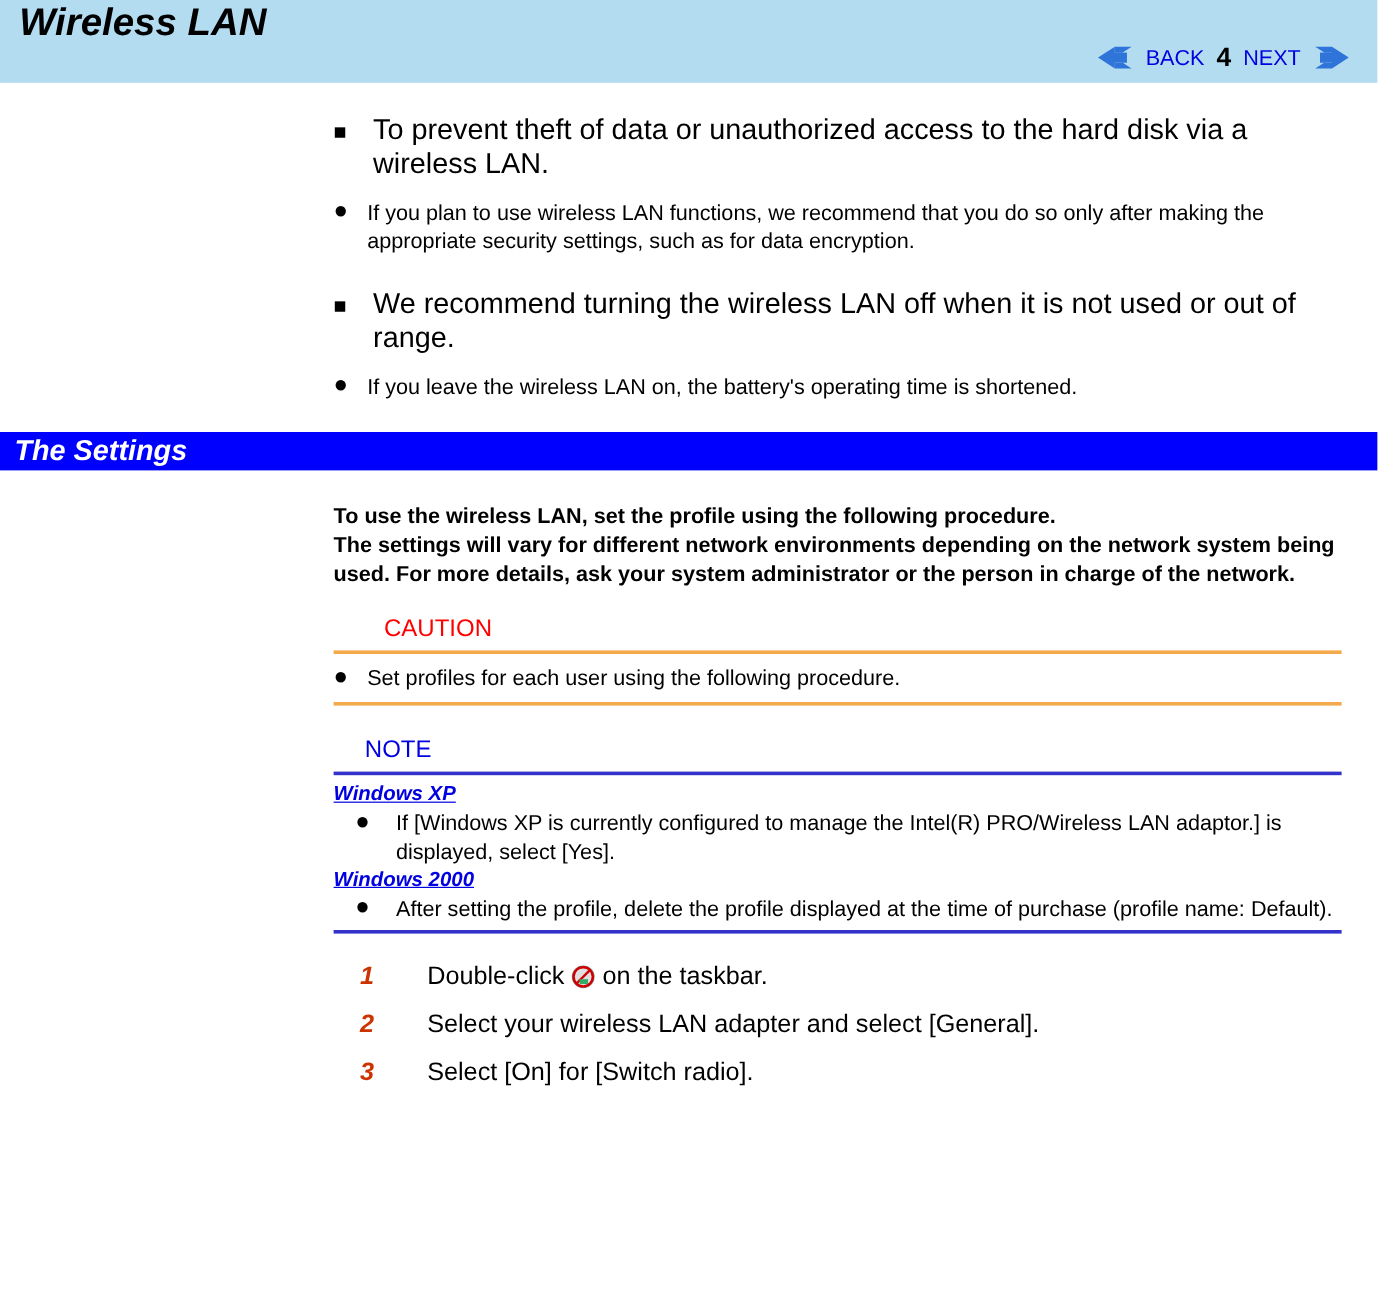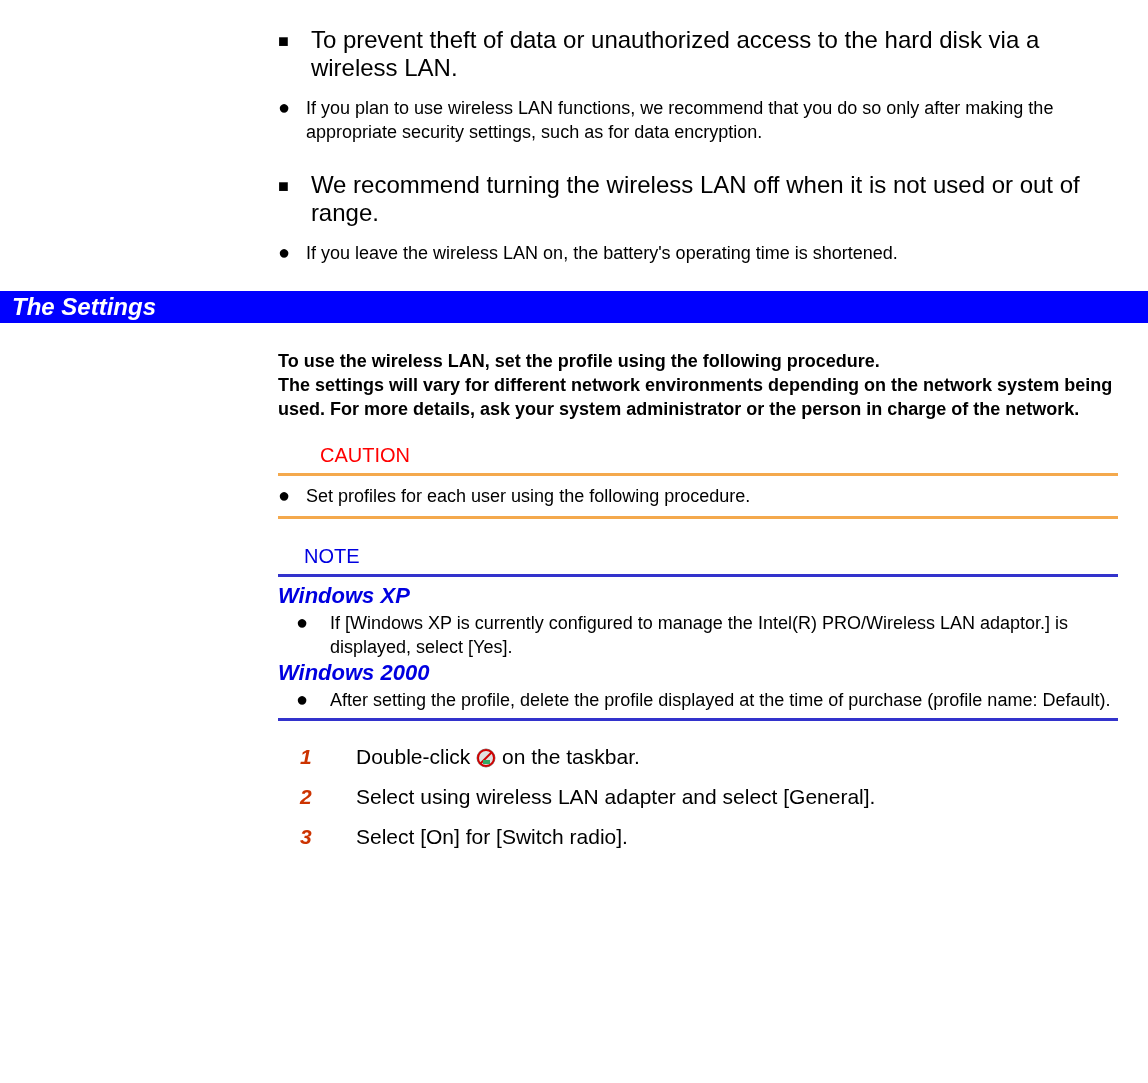--- a/index.html
+++ b/index.html
@@ -17,33 +17,53 @@
   .h-statement .txt{flex:1 1 auto;margin-left:10px;}
   .sub-bullet{display:flex;font-size:18px;margin-top:14px;}
   .sub-bullet .dot{flex:0 0 auto;width:28px;text-align:left;font-size:20px;}
   .sub-bullet .bt{flex:1 1 auto;line-height:1.35;}
   .section-bar{background:#0000ff;color:#fff;font-size:24px;font-weight:bold;font-style:italic;padding:2px 12px;margin-top:26px;}
   .para{font-size:18px;line-height:1.35;margin-top:26px;font-weight:bold;}
   .caution-label{color:#ff0000;font-size:20px;margin-top:22px;margin-left:42px;}
   .caution-box{border-top:3px solid #f4a94d;border-bottom:3px solid #f4a94d;padding:8px 0;margin-top:6px;}
   .note-label{color:#0000e0;font-size:20px;margin-top:26px;margin-left:26px;}
   .note-box{border-top:3px solid #3333cc;border-bottom:3px solid #3333cc;padding:6px 0;margin-top:6px;}
-  .os-label{color:#0000e0;font-weight:bold;font-size:22px;font-style:italic;}
+  .os-label{color:#0000e0;font-weight:bold;text-decoration:underline;font-size:17px;font-style:italic;}
   .step-row{display:flex;align-items:flex-start;margin-top:16px;font-size:21px;}
   .step-num{color:#cc3300;font-weight:bold;font-style:italic;width:56px;text-align:left;padding-left:22px;}
   .step-text{flex:1;}
   .inline-icon{display:inline-block;width:20px;height:20px;vertical-align:middle;position:relative;}
   .inline-icon svg{width:100%;height:100%;}
   .arrow-left svg polygon,.arrow-right svg polygon{fill:#2f75d9;}
 </style>
 </head>
 <body>
 
 <div class="page">
 
+  <div class="header-band">
+    <h1 class="page-title">Wireless LAN</h1>
+    <div class="nav-row">
+      <span class="nav-arrow arrow-left">
+        <svg viewBox="0 0 32 22">
+            <polygon points="0,11 14,2 14,7 24,7 24,15 14,15 14,20"></polygon>
+            <polygon points="14,2 28,2 14,11 28,20 14,20 14,15 24,15 24,7 14,7" fill="#8fbff3"></polygon>
+          </svg>
+      </span>
+      <span class="nav-label">BACK</span>
+      <span class="nav-pagenum">4</span>
+      <span class="nav-label">NEXT</span>
+      <span class="nav-arrow arrow-right">
+        <svg viewBox="0 0 32 22">
+            <polygon points="32,11 18,2 18,7 8,7 8,15 18,15 18,20"></polygon>
+            <polygon points="18,2 4,2 18,11 4,20 18,20 18,15 8,15 8,7 18,7" fill="#8fbff3"></polygon>
+          </svg>
+      </span>
+    </div>
+  </div>
 
   <div class="content-col">
 
     <div class="h-statement">
       <span class="sq">■</span>
       <span class="txt">To prevent theft of data or unauthorized access to the hard disk via a wireless LAN.</span>
     </div>
     <div class="sub-bullet">
       <span class="dot">●</span>
       <span class="bt">If you plan to use wireless LAN functions, we recommend that you do so only after making the appropriate security settings, such as for data encryption.</span>
@@ -98,21 +118,21 @@
             <circle cx="10" cy="10" r="8" fill="none" stroke="#d00000" stroke-width="2"></circle>
             <line x1="4" y1="16" x2="16" y2="4" stroke="#d00000" stroke-width="2"></line>
             <rect x="7" y="12" width="7" height="4" fill="#3a6"></rect>
           </svg>
         </span><span> on the taskbar.</span>
       </span>
     </div>
 
     <div class="step-row">
       <span class="step-num">2</span>
-      <span class="step-text">Select using wireless LAN adapter and select [General].</span>
+      <span class="step-text">Select your wireless LAN adapter and select [General].</span>
     </div>
 
     <div class="step-row">
       <span class="step-num">3</span>
       <span class="step-text">Select [On] for [Switch radio].</span>
     </div>
 
   </div>
 
 </div>

